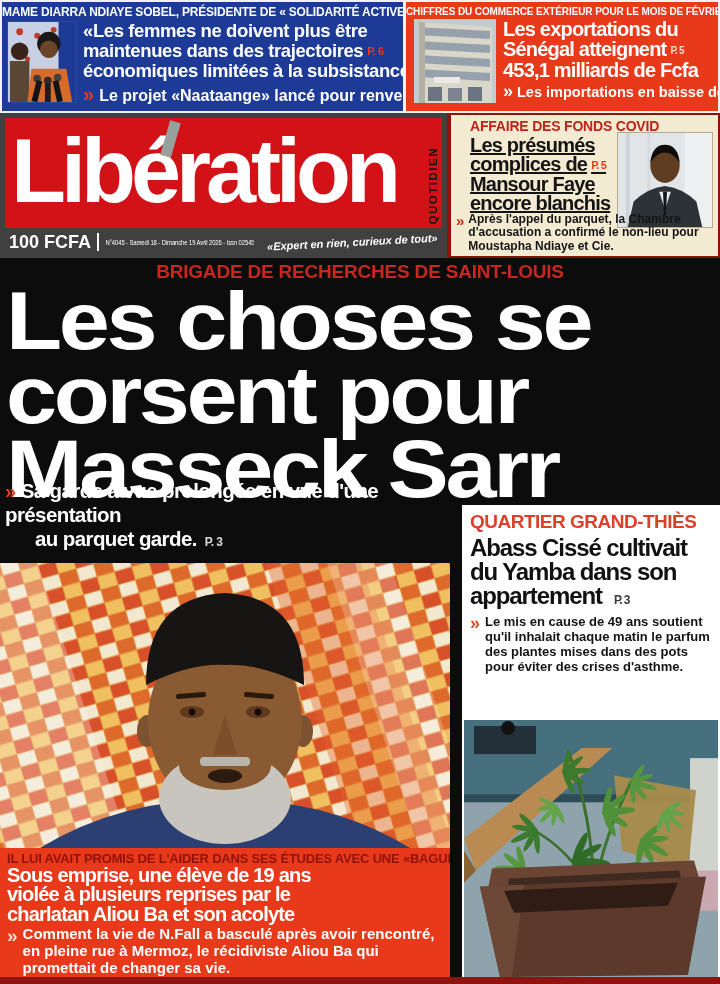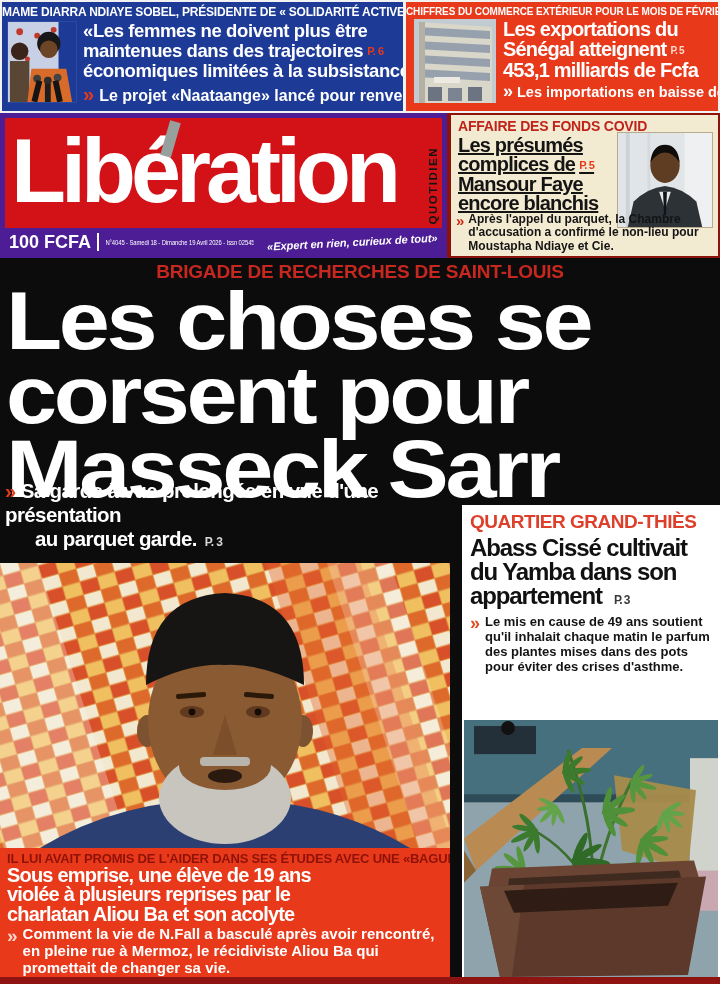--- a/index.html
+++ b/index.html
@@ -26,37 +26,37 @@
 
   .teaser-red{position:absolute;left:406px;top:2px;width:312px;height:109px;background:var(--red);color:#fff;overflow:hidden;}
   .tr-kicker{text-align:center;font-weight:bold;font-size:10px;letter-spacing:-0.1px;padding-top:4px;white-space:nowrap;}
   .tr-row{display:flex;padding:2px 4px 0 8px;}
   .tr-photo{flex:none;width:82px;height:84px;border:1px solid #c5memo;}
   .tr-text{padding-left:7px;min-width:0;}
   .tr-headline{font-size:20px;font-weight:bold;line-height:1.02;letter-spacing:-0.8px;white-space:nowrap;}
   .tr-sub{display:flex;align-items:baseline;gap:4px;font-size:14.5px;font-weight:bold;padding-top:2px;white-space:nowrap;}
 
   
-  .masthead{position:absolute;left:0;top:113px;width:447px;height:145px;background:#4c1d95;}
+  .masthead{position:absolute;left:0;top:113px;width:447px;height:145px;background:#404040;}
   .mh-red{position:absolute;left:5px;top:5px;width:437px;height:110px;background:var(--masthead-red);overflow:hidden;}
   .mh-title{color:#fff;font-weight:800;font-size:90px;letter-spacing:-5px;line-height:106px;padding-left:6px;white-space:nowrap;}
   .mh-accent{position:absolute;left:160px;top:3px;width:11px;height:36px;background:#98a09e;transform:rotate(16deg);}
   .mh-quotidien{position:absolute;right:3px;bottom:4px;writing-mode:vertical-rl;transform:rotate(180deg);
                 font-size:11.5px;font-weight:bold;color:#141414;letter-spacing:1.5px;}
   .mh-bottom{position:absolute;left:5px;bottom:3px;width:437px;height:26px;display:flex;align-items:center;color:#fff;overflow:hidden;}
   .mh-price{flex:none;font-weight:bold;font-size:18px;padding:0 6px 0 4px;}
   .mh-div{flex:none;width:2px;height:18px;background:#fff;}
   .mh-issue{flex:1;min-width:0;font-size:6.4px;letter-spacing:-0.1px;white-space:nowrap;padding-left:7px;
             transform:scaleX(.92);transform-origin:left center;overflow:hidden;}
   .mh-slogan{flex:none;font-style:italic;font-weight:bold;font-size:11px;white-space:nowrap;
              transform:rotate(-3deg);padding-right:4px;}
 
   
   .covid{position:absolute;left:447px;top:113px;width:273px;height:145px;background:var(--cream);
-         border:2px solid #8c130b;border-left-width:4px;padding:3px 7px;overflow:hidden;}
+         border:2px solid #8c130b;border-left-width:4px;padding:3px 19px;overflow:hidden;}
   .cv-kicker{color:#c0231a;font-weight:bold;font-size:14px;letter-spacing:-0.2px;white-space:nowrap;}
   .cv-headline{width:166px;color:#141414;font-weight:800;font-size:20px;line-height:0.97;letter-spacing:-0.8px;margin-top:2px;white-space:nowrap;text-decoration:underline;}
   .cv-photo{position:absolute;right:5px;top:17px;width:96px;height:96px;border:1px solid #b9ab8d;}
   .cv-sub{position:absolute;left:5px;right:4px;bottom:3px;display:flex;gap:4px;color:#141414;
           font-weight:bold;font-size:12px;line-height:1.12;}
   .chev.cv{color:#cf2a16;font-size:15px;}
 
   
   .main-kicker{position:absolute;left:0;top:261px;width:720px;text-align:center;color:#c6271e;
                font-weight:bold;font-size:19px;letter-spacing:-0.2px;}

